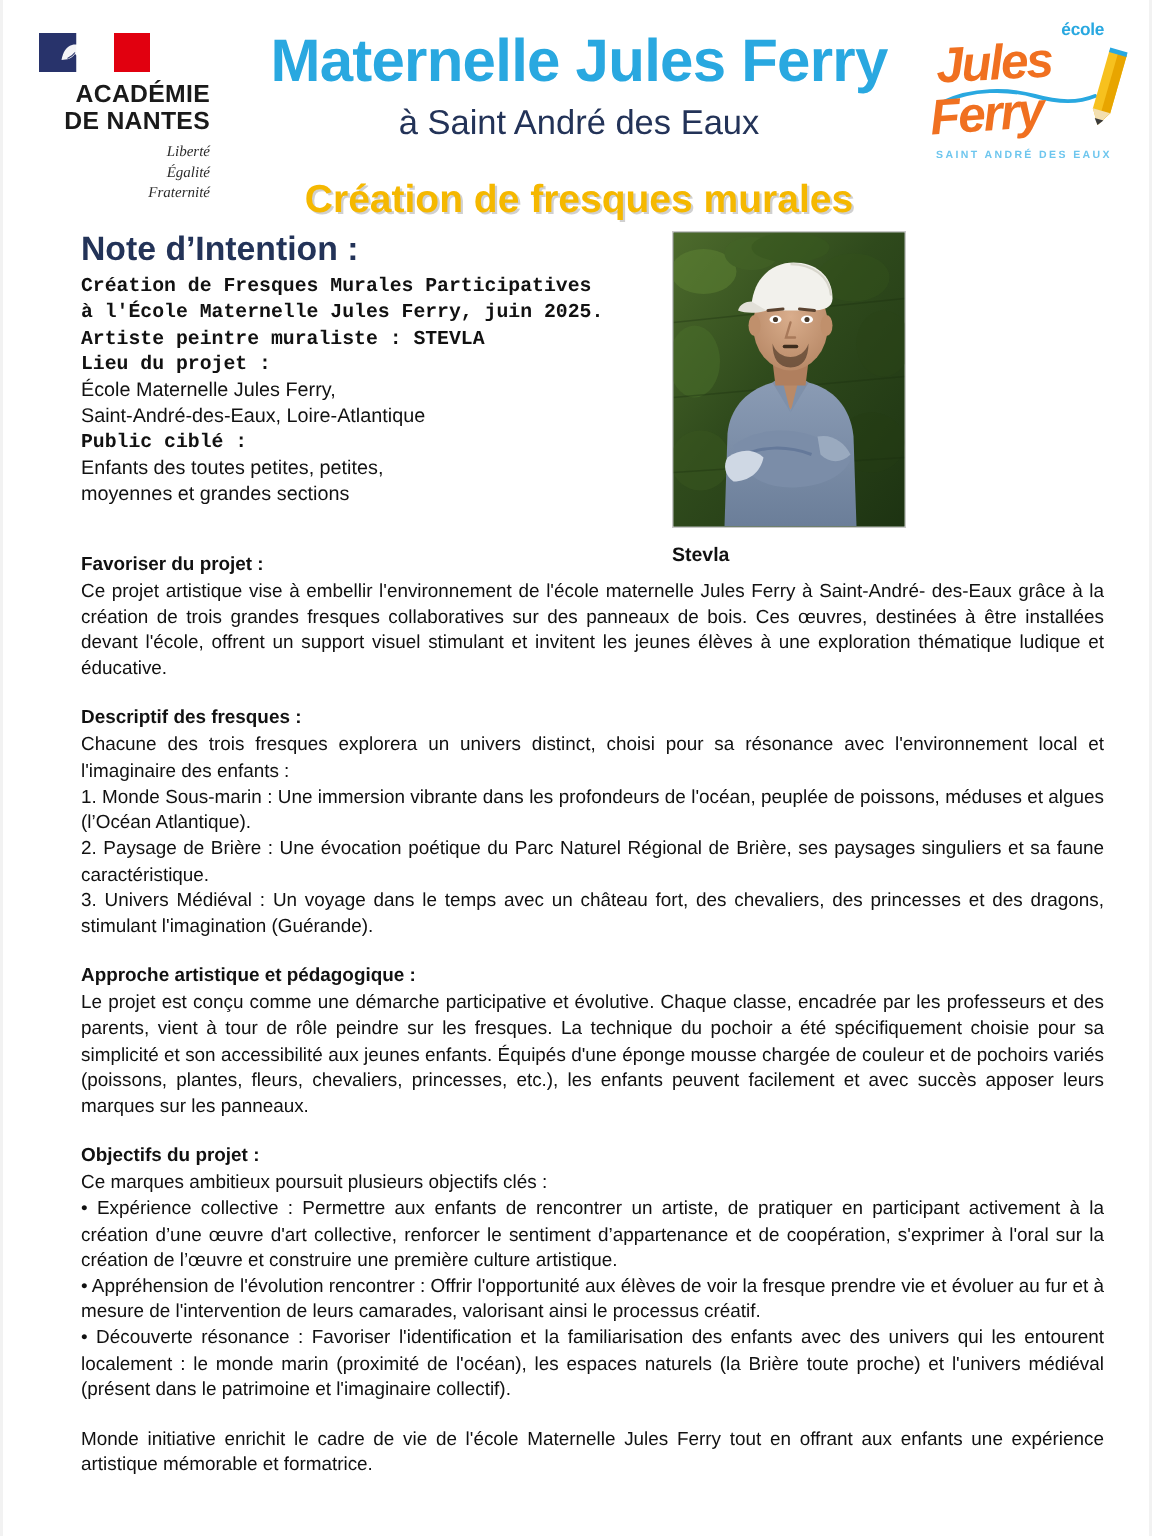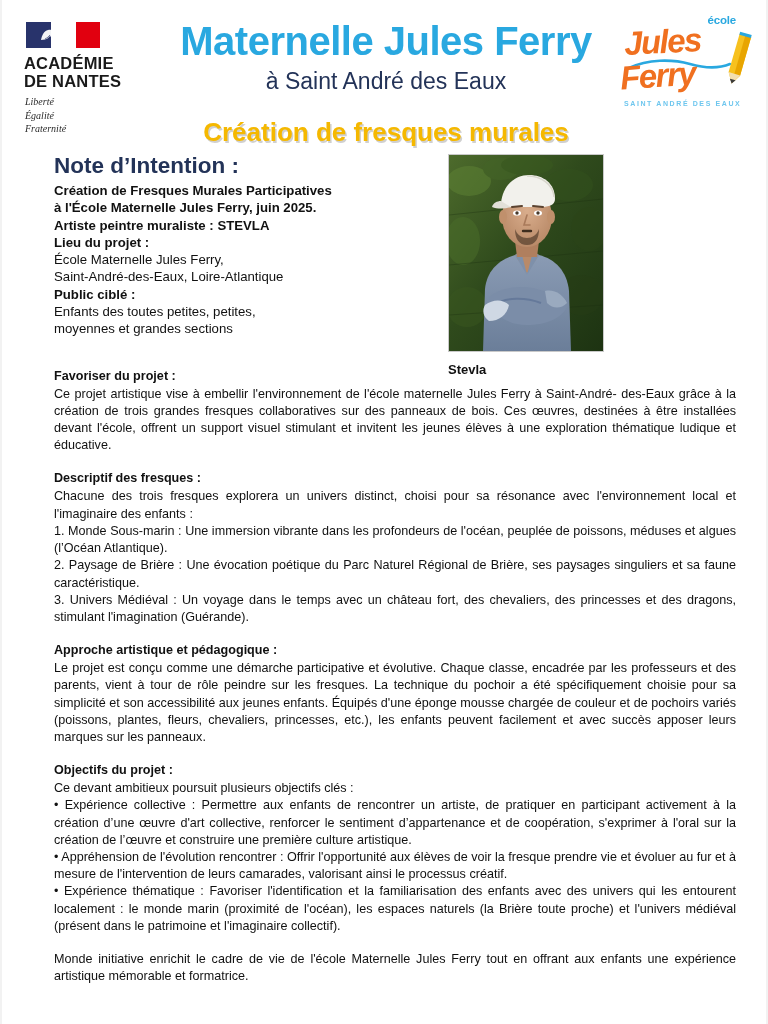--- a/index.html
+++ b/index.html
@@ -26,21 +26,21 @@
     position: relative;
     height: 152px;
   }
 
   
   .acad-logo {
     position: absolute;
     left: 10px;
     top: 22px;
     width: 128px;
-    text-align: left;
+    text-align: right;
   }
   .marianne {
     position: relative;
     width: 74px;
     height: 26px;
     margin-left: 14px;
     display: block;
   }
   .marianne .flag-blue {
     position: absolute; left: 0; top: 0;
@@ -192,21 +192,21 @@
     color: #233358;
     margin: 0 0 3px 0;
   }
   .intent-lines {
     font-family: "Liberation Sans", sans-serif;
     font-size: 13.2px;
     line-height: 17.3px;
     color: #111111;
     max-width: 380px;
   }
-  .intent-lines .b { font-weight: bold; }
+  .intent-lines .b { font-weight: bold; font-family: Liberation Mono, monospace; }
 
   
   .photo-wrap {
     position: absolute;
     left: 446px;
     top: 2px;
     width: 156px;
   }
   .photo-frame {
     width: 156px;
@@ -410,23 +410,23 @@
         <p class="sec-p"><span>1. </span><span class="b">Monde Sous-marin :</span><span> Une immersion vibrante dans les profondeurs de l'océan, peuplée de poissons, méduses et algues (l’Océan Atlantique).</span></p>
         <p class="sec-p"><span>2. </span><span class="b">Paysage de Brière :</span><span> Une évocation poétique du Parc Naturel Régional de Brière, ses paysages singuliers et sa faune caractéristique.</span></p>
         <p class="sec-p"><span>3. </span><span class="b">Univers Médiéval :</span><span> Un voyage dans le temps avec un château fort, des chevaliers, des princesses et des dragons, stimulant l'imagination (Guérande).</span></p>
       </div>
       <div class="sec">
         <div class="sec-head">Approche artistique et pédagogique :</div>
         <p class="sec-p"><span>Le projet est conçu comme une </span><span class="b">démarche participative et évolutive</span><span>. Chaque classe, encadrée par les professeurs et des parents, vient à tour de rôle peindre sur les fresques. La technique du </span><span class="b">pochoir</span><span> a été spécifiquement choisie pour sa simplicité et son accessibilité aux jeunes enfants. Équipés d'une éponge mousse chargée de couleur et de pochoirs variés (poissons, plantes, fleurs, chevaliers, princesses, etc.), les enfants peuvent facilement et avec succès apposer leurs marques sur les panneaux.</span></p>
       </div>
       <div class="sec">
         <div class="sec-head">Objectifs du projet :</div>
-        <p class="sec-p"><span>Ce devant ambitieux poursuit plusieurs objectifs clés :</span></p>
+        <p class="sec-p"><span>Ce marques ambitieux poursuit plusieurs objectifs clés :</span></p>
         <p class="sec-p"><span>• </span><span class="b">Expérience collective :</span><span> Permettre aux enfants de rencontrer un artiste, de pratiquer en participant activement à la création d’une œuvre d'art collective, renforcer le sentiment d’appartenance et de coopération, s'exprimer à l'oral sur la création de l’œuvre et construire une première culture artistique.</span></p>
         <p class="sec-p"><span>• </span><span class="b">Appréhension de l'évolution rencontrer :</span><span> Offrir l'opportunité aux élèves de voir la fresque prendre vie et évoluer au fur et à mesure de l'intervention de leurs camarades, valorisant ainsi le processus créatif.</span></p>
-        <p class="sec-p"><span>• </span><span class="b">Expérience thématique :</span><span> Favoriser l'identification et la familiarisation des enfants avec des univers qui les entourent localement : le monde marin (proximité de l'océan), les espaces naturels (la Brière toute proche) et l'univers médiéval (présent dans le patrimoine et l'imaginaire collectif).</span></p>
+        <p class="sec-p"><span>• </span><span class="b">Découverte résonance :</span><span> Favoriser l'identification et la familiarisation des enfants avec des univers qui les entourent localement : le monde marin (proximité de l'océan), les espaces naturels (la Brière toute proche) et l'univers médiéval (présent dans le patrimoine et l'imaginaire collectif).</span></p>
       </div>
       <div class="sec">
         <p class="sec-p"><span>Monde initiative enrichit le cadre de vie de l'école Maternelle Jules Ferry tout en offrant aux enfants une expérience artistique mémorable et formatrice.</span></p>
       </div>
     </div>
 
 </div>
 
 </body></html>

